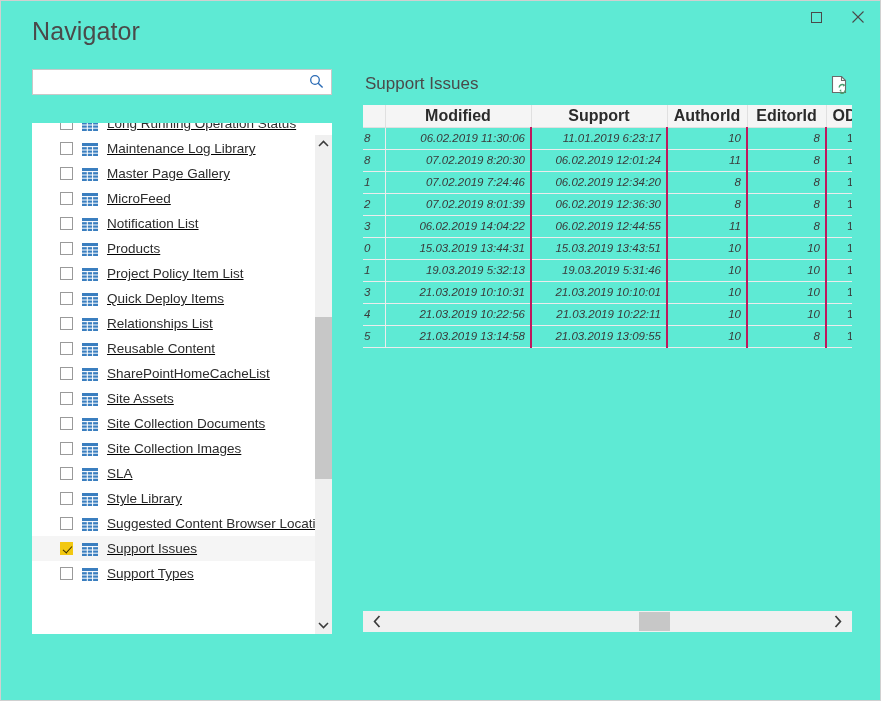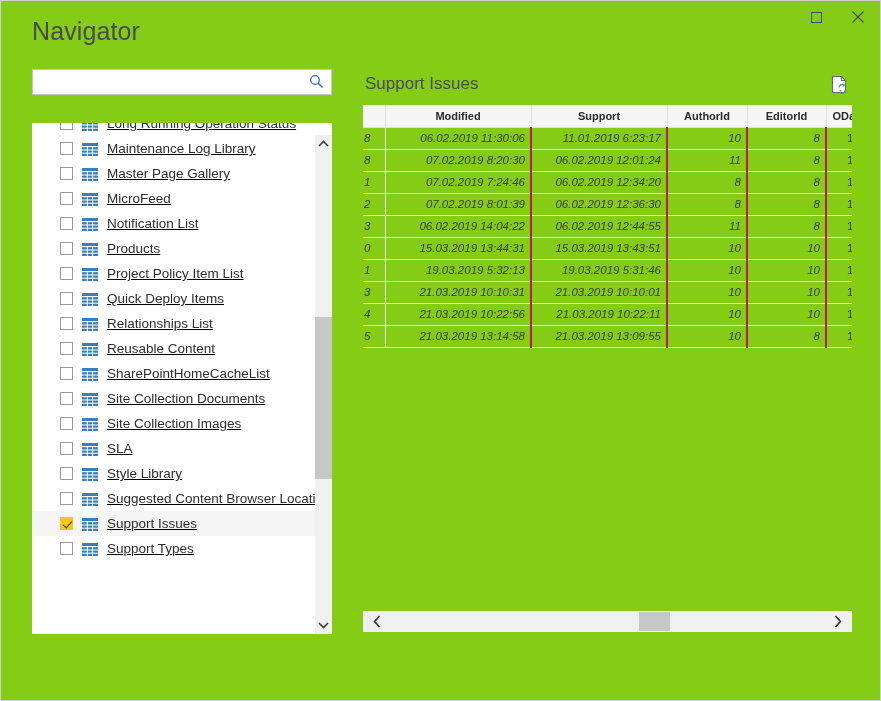--- a/index.html
+++ b/index.html
@@ -6,21 +6,21 @@
   html, body {
     margin: 0; padding: 0;
     width: 881px; height: 701px;
     overflow: hidden;
     background: #ffffff;
     font-family: "Liberation Sans", sans-serif;
   }
   .window {
     position: relative;
     width: 881px; height: 701px;
-    background: #84cc16;
+    background: #5eead4;
     border: 1px solid #d0d0d0;
     overflow: hidden;
   }
 
   
   .titlebar {
     position: absolute; top: 0; left: 0;
     width: 881px; height: 34px;
   }
   .win-btn {
@@ -207,21 +207,21 @@
     table-layout: fixed;
     width: 494px;
     font-size: 12px;
   }
   table.grid th {
     background: #f5f5f5;
     border-bottom: 1px solid #e0e0e0;
     border-right: 1px solid #e0e0e0;
     height: 22px;
     font-weight: bold;
-    font-size: 11px;
+    font-size: 16px;
     color: #2b2b2b;
     text-align: center;
     padding: 0 6px;
     white-space: nowrap;
     overflow: hidden;
   }
   table.grid th.first-col,
   table.grid td.first-col {
     width: 22px;
     padding: 0;
@@ -446,20 +446,32 @@
             <span class="chk"></span>
             <span class="grid-icon"><svg viewBox="0 0 16 13" width="16" height="13">
                 <rect x="0" y="0" width="16" height="13" fill="#3a7ebf"></rect>
                 <line x1="0" y1="3.6" x2="16" y2="3.6" stroke="#ffffff" stroke-width="1.1"></line>
                 <line x1="0" y1="7.0" x2="16" y2="7.0" stroke="#ffffff" stroke-width="1"></line>
                 <line x1="0" y1="10.2" x2="16" y2="10.2" stroke="#ffffff" stroke-width="1"></line>
                 <line x1="5.3" y1="3.6" x2="5.3" y2="13" stroke="#ffffff" stroke-width="1"></line>
                 <line x1="10.6" y1="3.6" x2="10.6" y2="13" stroke="#ffffff" stroke-width="1"></line>
               </svg></span>
             <span class="item-label">SharePointHomeCacheList</span>
+          </div>
+          <div class="list-item">
+            <span class="chk"></span>
+            <span class="grid-icon"><svg viewBox="0 0 16 13" width="16" height="13">
+                <rect x="0" y="0" width="16" height="13" fill="#3a7ebf"></rect>
+                <line x1="0" y1="3.6" x2="16" y2="3.6" stroke="#ffffff" stroke-width="1.1"></line>
+                <line x1="0" y1="7.0" x2="16" y2="7.0" stroke="#ffffff" stroke-width="1"></line>
+                <line x1="0" y1="10.2" x2="16" y2="10.2" stroke="#ffffff" stroke-width="1"></line>
+                <line x1="5.3" y1="3.6" x2="5.3" y2="13" stroke="#ffffff" stroke-width="1"></line>
+                <line x1="10.6" y1="3.6" x2="10.6" y2="13" stroke="#ffffff" stroke-width="1"></line>
+              </svg></span>
+            <span class="item-label">Site Assets</span>
           </div>
           <div class="list-item">
             <span class="chk"></span>
             <span class="grid-icon"><svg viewBox="0 0 16 13" width="16" height="13">
                 <rect x="0" y="0" width="16" height="13" fill="#3a7ebf"></rect>
                 <line x1="0" y1="3.6" x2="16" y2="3.6" stroke="#ffffff" stroke-width="1.1"></line>
                 <line x1="0" y1="7.0" x2="16" y2="7.0" stroke="#ffffff" stroke-width="1"></line>
                 <line x1="0" y1="10.2" x2="16" y2="10.2" stroke="#ffffff" stroke-width="1"></line>
                 <line x1="5.3" y1="3.6" x2="5.3" y2="13" stroke="#ffffff" stroke-width="1"></line>
                 <line x1="10.6" y1="3.6" x2="10.6" y2="13" stroke="#ffffff" stroke-width="1"></line>

